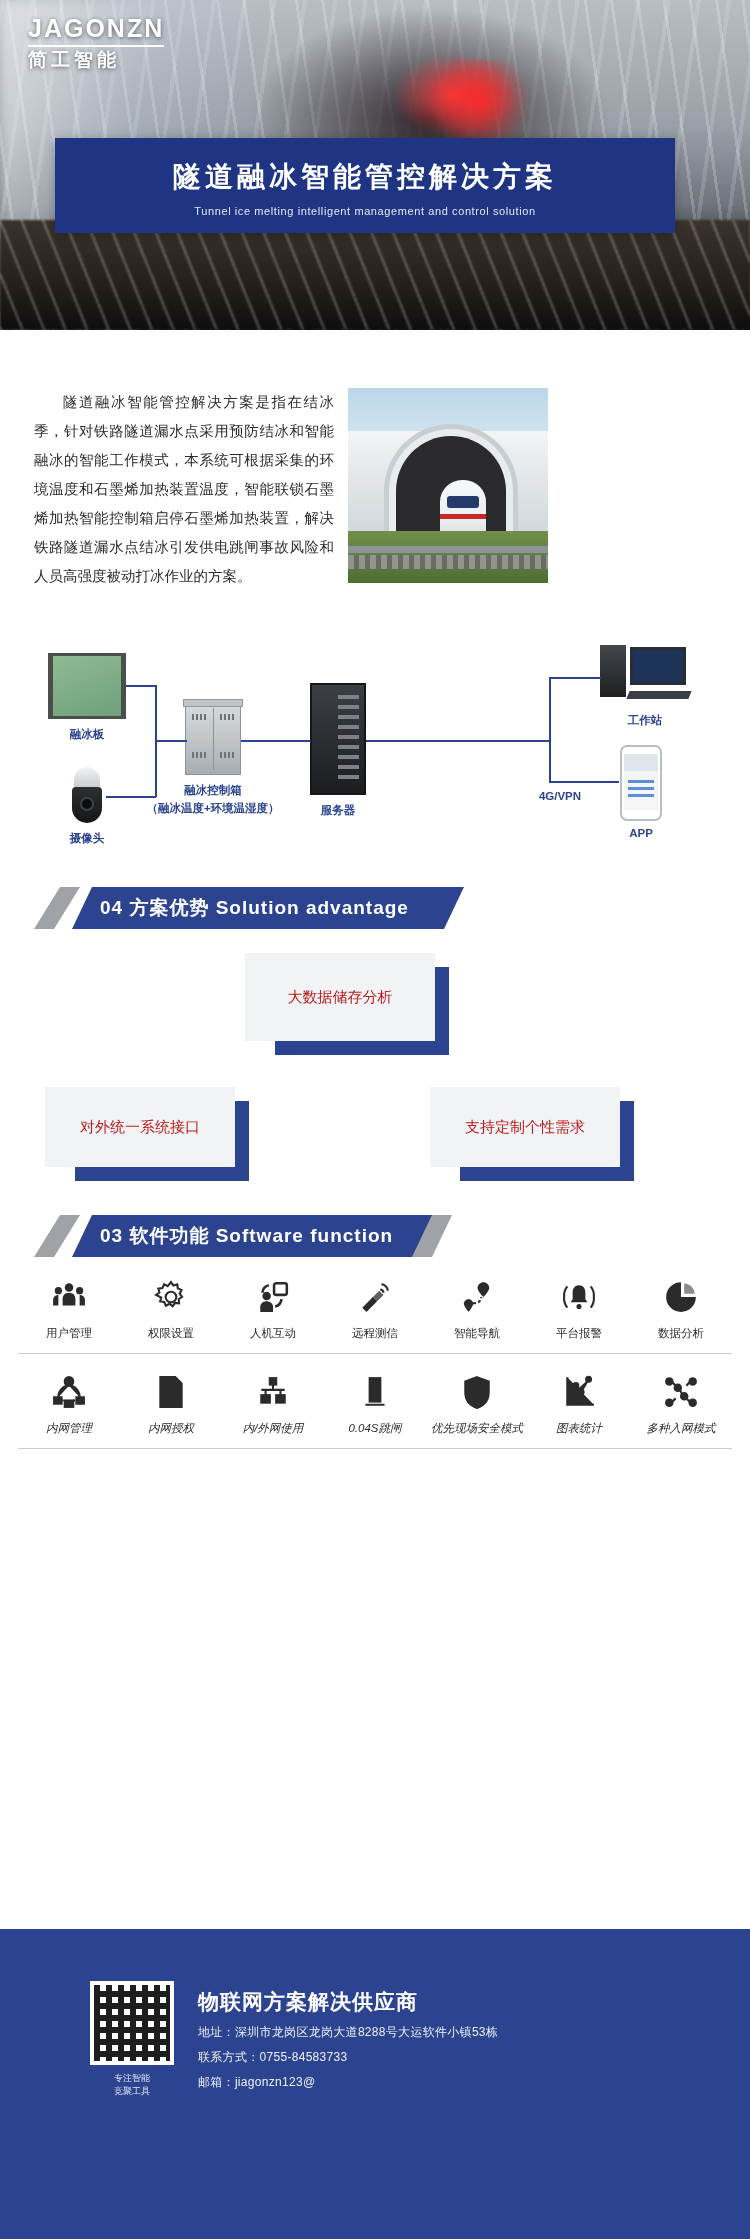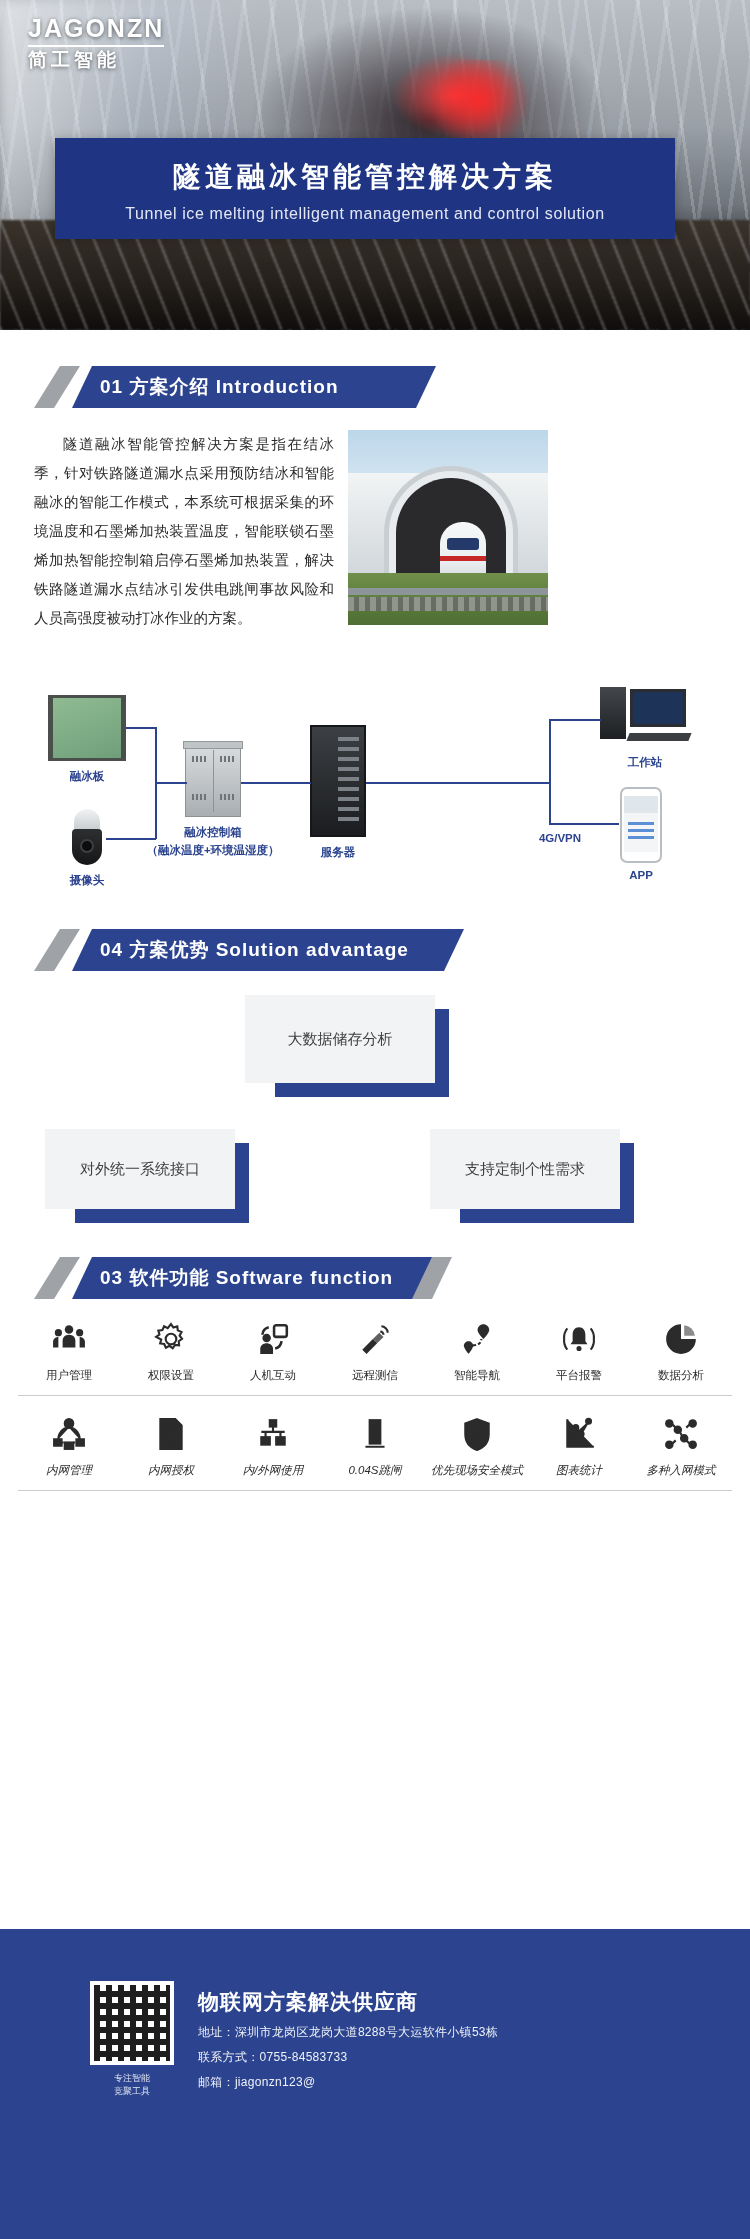--- a/index.html
+++ b/index.html
@@ -33,21 +33,21 @@
   .logo { position:absolute; left:28px; top:16px; z-index:5; color:#fff;
           text-shadow:0 1px 4px rgba(0,0,0,.55); }
   .logo-en { font-size:25px; font-weight:700; letter-spacing:2px; line-height:1; }
   .logo-rule { width:100%; height:2px; background:#fff; margin:4px 0 3px; }
   .logo-cn { font-size:19px; font-weight:700; letter-spacing:4px; line-height:1.1; }
 
   .hero-title-box { position:absolute; left:55px; top:138px; width:620px; z-index:6;
      background:#1f3583; padding:20px 0 16px; text-align:center;
      box-shadow:0 2px 10px rgba(0,0,0,.25); }
   .hero-title { color:#fff; font-size:28px; font-weight:700; letter-spacing:4px; }
-  .hero-sub { color:#e4e8f5; font-size:16px; letter-spacing:.6px; margin-top:9px; }
+  .hero-sub { color:#e4e8f5; font-size:11px; letter-spacing:.6px; margin-top:9px; }
 
   
   .sec { position:relative; margin:0 auto; }
   .sec-head { position:relative; height:42px; margin:0 0 0 34px; width:402px; }
   .sec-head .tail { position:absolute; left:0; top:0; width:46px; height:42px;
      background:#9fa3a7; clip-path:polygon(26px 0, 46px 0, 20px 42px, 0 42px); }
   .sec-head .band { position:absolute; left:38px; top:0; width:364px; height:42px;
      background:#2c448f; clip-path:polygon(20px 0, 364px 0, 344px 42px, 0 42px);
      display:flex; align-items:center; }
   .sec-head .band span { color:#fff; font-size:19px; font-weight:700; padding-left:28px;
@@ -121,21 +121,21 @@
   .dev-phone { position:absolute; left:620px; top:110px; width:42px; height:76px;
      background:#fff; border:2px solid #b9bec2; border-radius:7px; overflow:hidden; }
   .dev-phone .scr { position:absolute; left:2px; top:7px; right:2px; bottom:9px;
      background:linear-gradient(180deg,#dfe6ec 0 30%,#f3f5f7 30%); }
   .dev-phone .scr:after { content:""; position:absolute; left:4px; top:26px; width:26px; height:3px;
      background:#5b8fd6; box-shadow:0 7px 0 #5b8fd6, 0 14px 0 #5b8fd6; }
 
   
   .adv-wrap { position:relative; height:270px; margin-top:16px; }
   .adv { position:absolute; background:#f2f3f5; display:flex; align-items:center;
-         justify-content:center; color:#404040; font-size:15px; }
+         justify-content:center; color:#b91c1c; font-size:15px; }
   .adv:after { content:""; position:absolute; right:-14px; top:14px; bottom:-14px; width:14px;
      background:#2c448f; }
   .adv:before { content:""; position:absolute; left:30px; right:-14px; bottom:-14px; height:14px;
      background:#2c448f; }
   .adv.a1 { left:245px; top:8px; width:190px; height:88px; }
   .adv.a2 { left:45px; top:142px; width:190px; height:80px; }
   .adv.a3 { left:430px; top:142px; width:190px; height:80px; }
 
   
   .fn-grid { padding:20px 18px 12px; }
@@ -179,26 +179,20 @@
   </div>
 
   <div class="hero-title-box">
     <div class="hero-title">隧道融冰智能管控解决方案</div>
     <div class="hero-sub">Tunnel ice melting intelligent management and control solution</div>
   </div>
 </div>
 
 <div class="sec">
   <div style="height:36px"></div>
-  <div class="sec-head">
-    <div class="tail"></div>
-    <div class="band">
-      <span>01  方案介绍 Introduction</span>
-    </div>
-  </div>
 
   <div class="intro">
     <div class="intro-text">隧道融冰智能管控解决方案是指在结冰季，针对铁路隧道漏水点采用预防结冰和智能融冰的智能工作模式，本系统可根据采集的环境温度和石墨烯加热装置温度，智能联锁石墨烯加热智能控制箱启停石墨烯加热装置，解决铁路隧道漏水点结冰引发供电跳闸事故风险和人员高强度被动打冰作业的方案。</div>
     <div class="intro-img">
       <div class="tun-sky"></div>
       <div class="tun-wall"></div>
       <div class="tun-arch"></div>
       <div class="tun-train"></div>
       <div class="tun-stripe"></div>
       <div class="tun-grass"></div>

